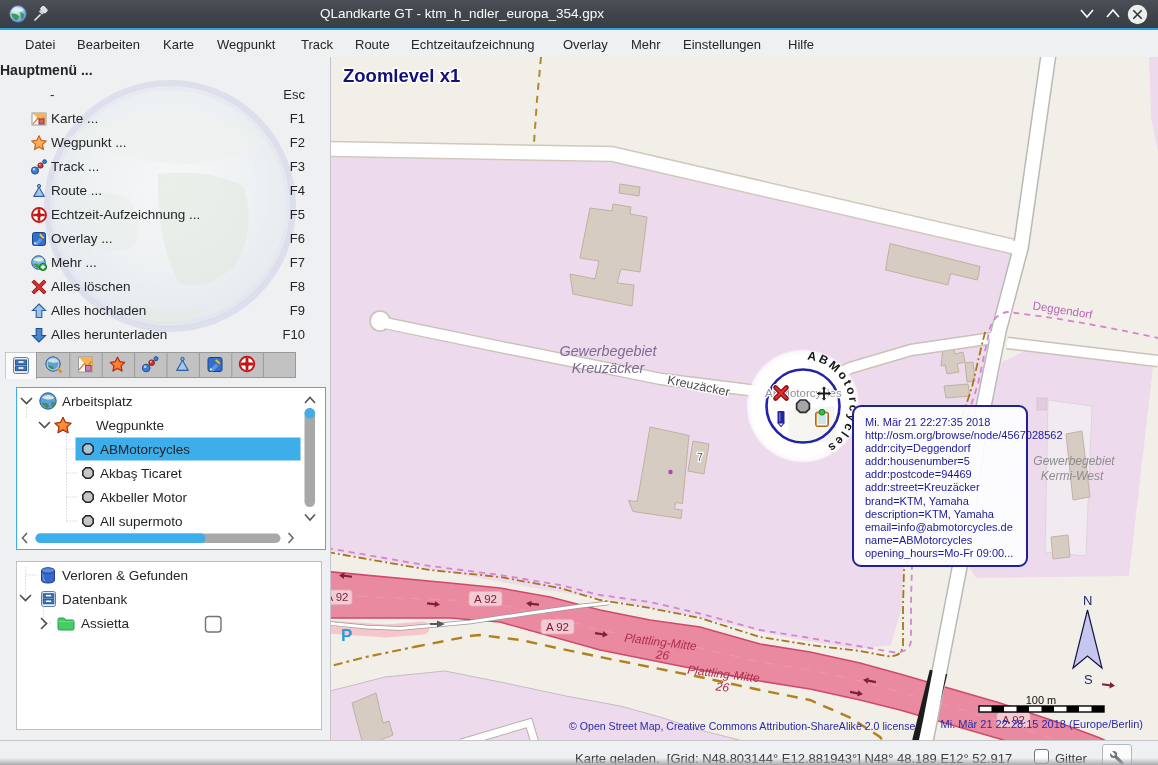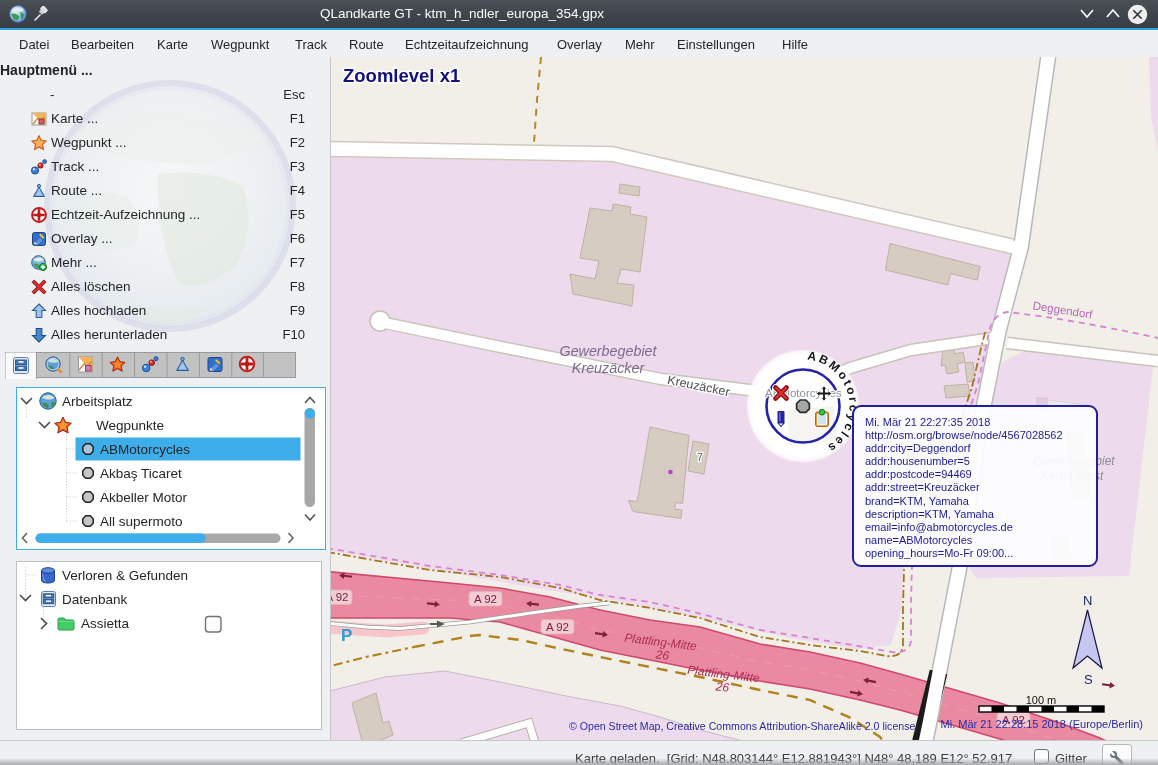--- a/index.html
+++ b/index.html
@@ -3,41 +3,41 @@
 <meta charset="utf-8">
 <style>
   html,body{margin:0;padding:0;width:1158px;height:765px;overflow:hidden;
     font-family:"Liberation Sans", sans-serif;background:#eff0f1;}
   .abs{position:absolute;}
   #titlebar{position:absolute;left:0;top:0;width:1158px;height:27.5px;
     background:linear-gradient(180deg,#4a5056 0%,#3d4349 60%,#383e44 100%);}
   #titletext{position:absolute;left:0;top:6px;width:924px;text-align:center;
     color:#fcfcfc;font-size:13.5px;}
   #blueline{position:absolute;left:0;top:27.5px;width:1158px;height:2px;background:#2aa3e0;}
-  #menubar{position:absolute;left:4px;top:29.5px;width:982px;height:27.5px;background:#eff0f1;}
+  #menubar{position:absolute;left:10px;top:29.5px;width:982px;height:27.5px;background:#eff0f1;}
   .mi{position:absolute;top:7px;font-size:13px;color:#232627;white-space:pre;}
   #leftpanel{position:absolute;left:0;top:57px;width:330px;height:683px;background:#eff0f1;}
   #mapwrap{position:absolute;left:331px;top:57px;width:827px;height:683px;background:#f2efe9;}
   #mapdiv{position:absolute;left:330px;top:57px;width:1px;height:683px;background:#c4c6c8;}
   #statusbar{position:absolute;left:0;top:740px;width:1158px;height:25px;background:#eff0f1;
     border-top:1px solid #c6c7c9;box-sizing:border-box;}
   #statusshade{position:absolute;left:0;top:758px;width:1158px;height:7px;
     background:linear-gradient(180deg,rgba(160,162,165,0),#a8aaad);}
   .menurow{position:absolute;left:0;width:330px;height:24px;}
   .menurow .lbl{position:absolute;left:51px;top:3.5px;font-size:13.5px;color:#232627;}
   .menurow .sc{position:absolute;right:25px;top:3.5px;font-size:13px;color:#232627;}
   .menurow svg{position:absolute;left:31px;top:3px;}
   #hauptmenu{position:absolute;left:0;top:62px;width:330px;
     font-size:14px;font-weight:bold;color:#232627;}
   #treepanel{position:absolute;left:15.5px;top:387px;width:308.5px;height:160.5px;
     border:1px solid #3daee9;background:#fff;}
   #dbpanel{position:absolute;left:16px;top:561px;width:304px;height:167px;
     border:1px solid #bdc0c3;background:#fff;}
   .trow{position:absolute;font-size:13.5px;color:#232627;}
-  #tooltip{position:absolute;left:852px;top:405px;width:246px;height:162px;
+  #tooltip{position:absolute;left:852px;top:405px;width:176px;height:162px;
     box-sizing:border-box;border:2.5px solid #20209b;border-radius:9px;
     background:rgba(253,253,255,0.93);color:#1a1a9c;font-size:11px;line-height:13.1px;
     padding:9px 0 0 11px;white-space:pre;}
 </style>
 </head>
 <body>
 <div id="titlebar"></div>
 <svg class="abs" style="left:9px;top:5px" width="18" height="18" viewBox="0 0 18 18">
   <defs>
       <radialGradient id="tg1" cx="0.35" cy="0.3" r="0.9">

